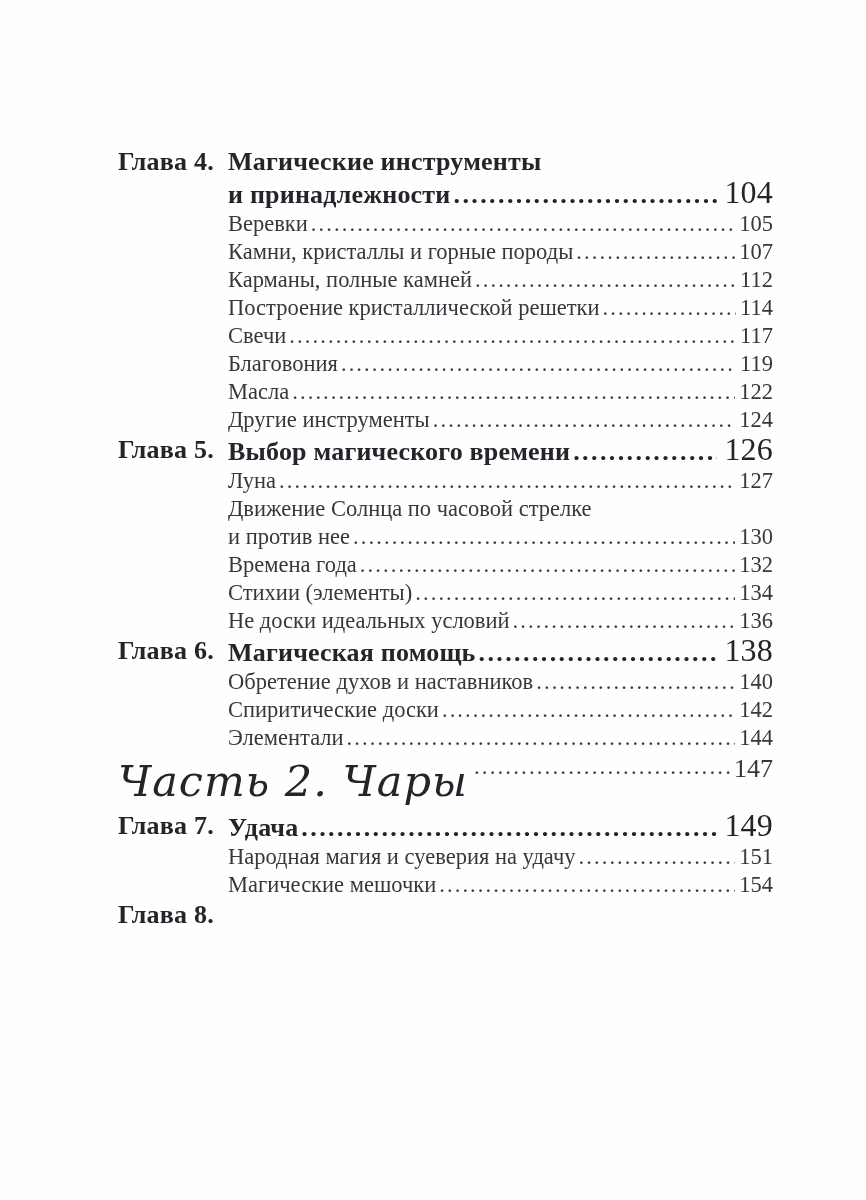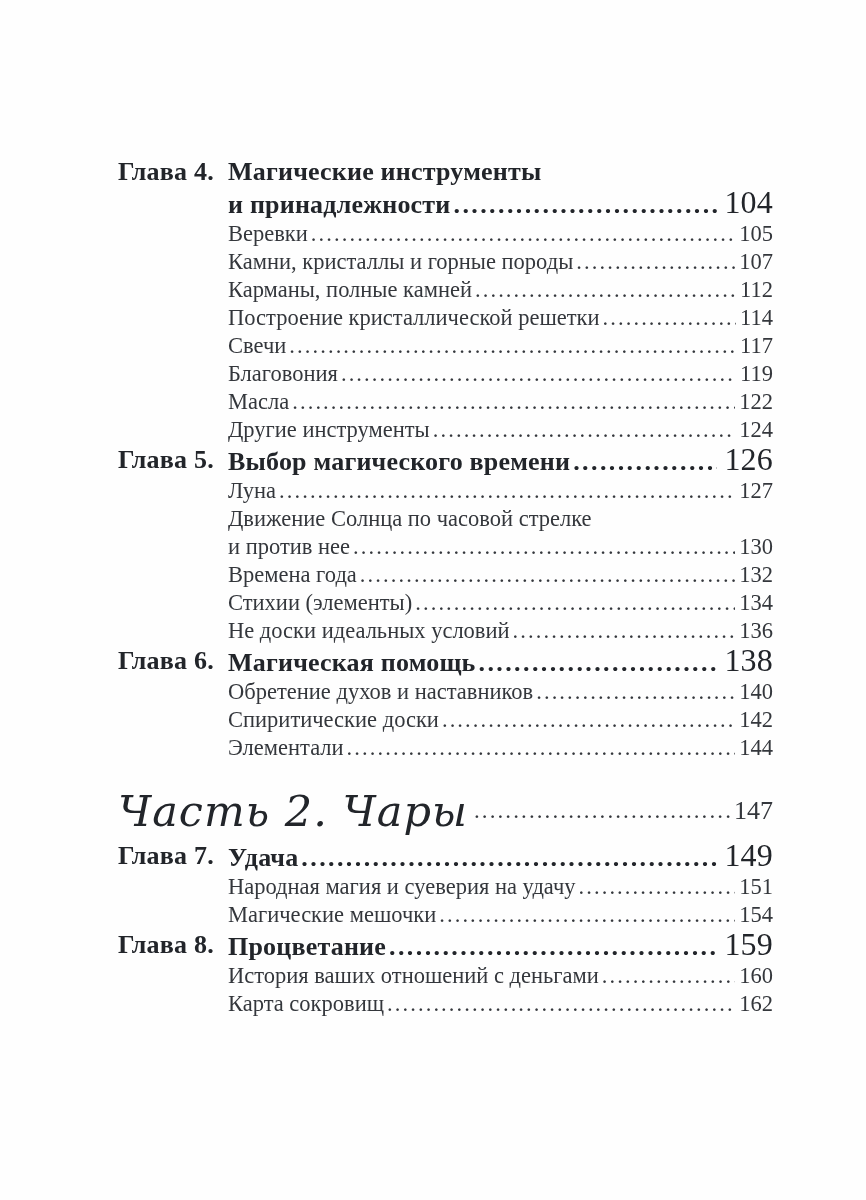--- a/index.html
+++ b/index.html
@@ -12,21 +12,21 @@
     width: 866px;
     height: 1200px;
     background: #fefefe;
     font-family: "Liberation Serif", "DejaVu Serif", serif;
     color: var(--ink, #34373c);
     overflow: hidden;
   }
   .toc {
     position: absolute;
     left: 118px;
-    top: 156px;
+    top: 146px;
     width: 655px;
   }
   
   .chapter {
     display: grid;
     grid-template-columns: 110px 1fr;
   }
   .chapter:first-child { margin-top: 0; }
   .chapter-label {
     font-size: 26px;
@@ -77,22 +77,22 @@
   }
   .item-page {
     font-weight: 400;
     font-size: 22.5px;
     padding-left: 2px;
     white-space: nowrap;
   }
   
   .part-row {
     display: flex;
-    align-items: center;
-    margin-top: 22px;
+    align-items: flex-start;
+    margin-top: 2px;
     margin-bottom: 2px;
   }
   .part-title {
     font-family: "DejaVu Serif", serif;
     font-style: italic;
     font-weight: 500;
     font-size: 43px;
     line-height: 54px;
     color: var(--ink-bold, #22252a);
     letter-spacing: 1px;
@@ -248,32 +248,15 @@
           </div>
           <div class="row item-line">
             <span class="item-text">Магические мешочки</span>
             <span class="leader"></span>
             <span class="item-page">154</span>
           </div>
         </div>
       </div>
       <div class="chapter">
         <div class="chapter-label">Глава 8.</div>
-        <div class="chapter-body">
-          <div class="row chapter-title-line">
-            <span class="title-text">Процветание</span>
-            <span class="leader"></span>
-            <span class="chapter-page">159</span>
-          </div>
-          <div class="row item-line">
-            <span class="item-text">История ваших отношений с деньгами</span>
-            <span class="leader"></span>
-            <span class="item-page">160</span>
-          </div>
-          <div class="row item-line">
-            <span class="item-text">Карта сокровищ</span>
-            <span class="leader"></span>
-            <span class="item-page">162</span>
-          </div>
-        </div>
       </div>
     </div>
 </div>
 
 </body></html>

